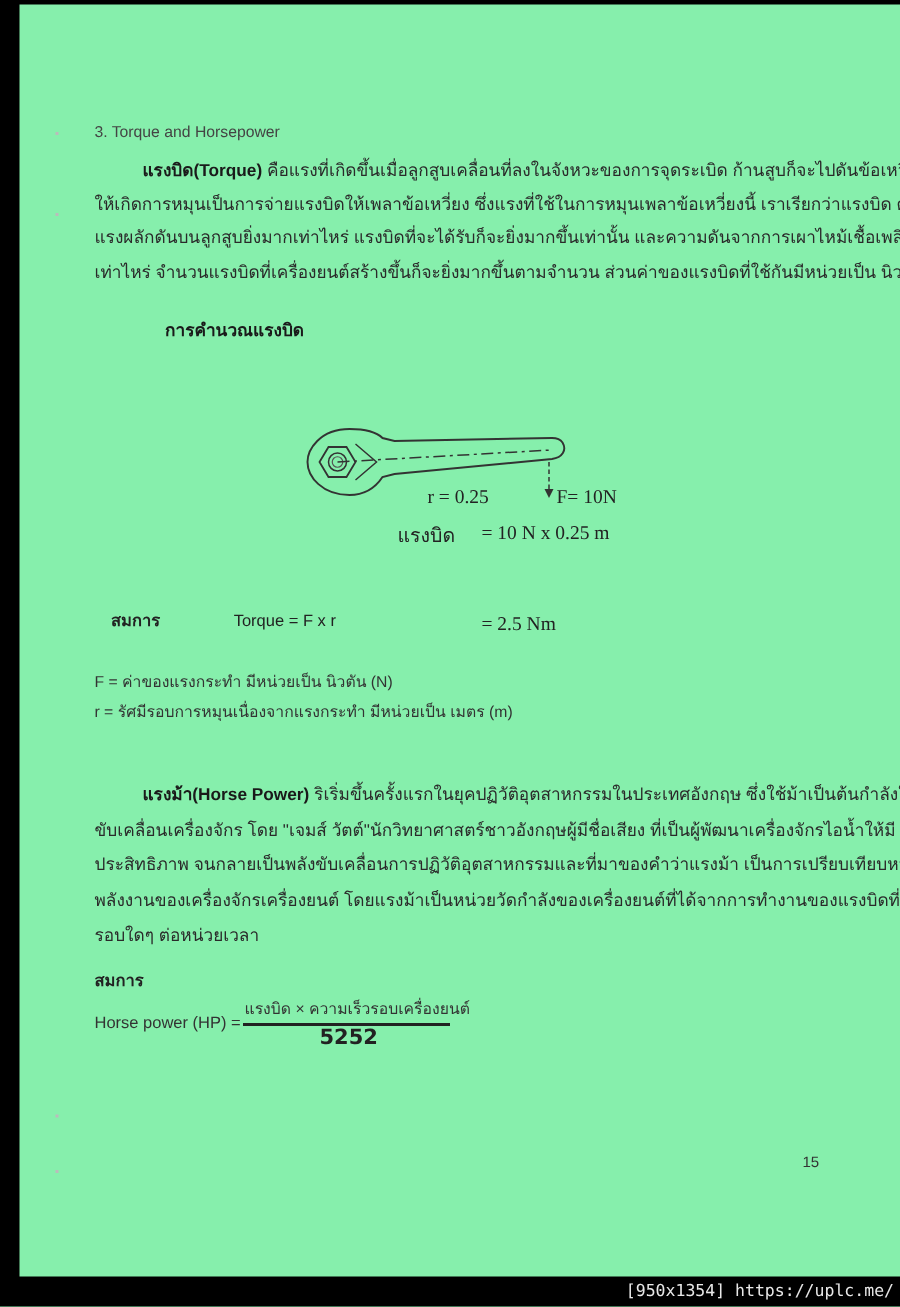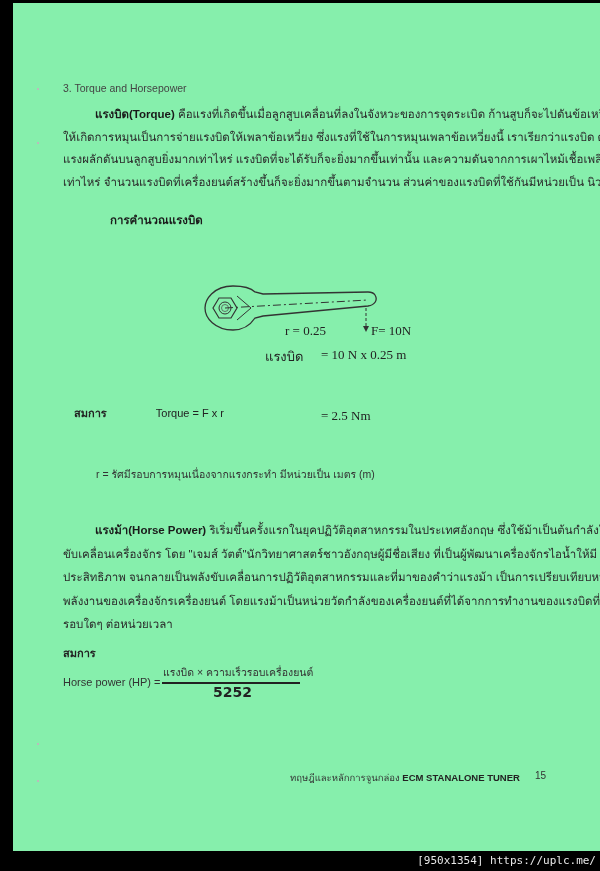--- a/index.html
+++ b/index.html
@@ -18,21 +18,21 @@
   .p1 { left: 50px; top: 100px; width: 520px; white-space: normal; }
   .p1 .line { display: block; white-space: nowrap; }
   .indent { display: inline-block; width: 32px; }
   .sub-heading { left: 50px; top: 208px; font-size: 11.5px; font-weight: bold; color: #1a1a1a; margin-left: 47px; }
   .def-line { left: 50px; top: 250px; font-size: 11px; color: #333; }
   .figure { left: 190px; top: 275px; width: 240px; height: 115px; }
   .fig-text { font-family: "Liberation Serif", "DejaVu Serif", serif; font-size: 13px; color: #222; position: absolute; white-space: nowrap; }
   .eq1 { left: 61px; top: 401px; font-size: 11px; font-weight: bold; color: #222; }
   .eq1 .eq-body { font-weight: normal; padding-left: 46px; }
   .var-f { left: 50px; top: 443px; font-size: 10.5px; color: #333; }
-  .var-r { left: 50px; top: 463px; font-size: 10.5px; color: #333; margin-left: 33px; }
+  .var-r { left: 50px; top: 463px; font-size: 10.5px; color: #333; }
   .p2 { left: 50px; top: 516px; font-size: 11.5px; color: #2a2a2a; line-height: 23.5px; }
   .p2 .line { display: block; white-space: nowrap; }
   .eq2-title { left: 50px; top: 641px; font-size: 11px; font-weight: bold; color: #222; }
   .hp-label { left: 50px; top: 673px; font-size: 11px; color: #333; }
   .frac-num { left: 150px; top: 661px; font-size: 10.5px; color: #333; text-align: center; }
   .frac-line { left: 149px; top: 679px; width: 138px; height: 1.5px; background: #222; }
   .frac-den { left: 200px; top: 681px; font-size: 14px; font-weight: bold; color: #222; font-family: "DejaVu Sans", sans-serif; }
   .footer-title { left: 277px; top: 767px; font-size: 9.5px; color: #333; }
   .footer-title .eng { font-weight: bold; color: #222; }
   .page-number { left: 522px; top: 767px; font-size: 10px; color: #333; text-align: center; }
@@ -81,33 +81,33 @@
     </svg>
     <span class="fig-text" style="left:82px;top:45px;">r = 0.25</span>
     <span class="fig-text" style="left:168px;top:45px;">F= 10N</span>
     <span class="fig-text" style="left:62px;top:68px;">แรงบิด</span>
     <span class="fig-text" style="left:118px;top:69px;">=  10 N x 0.25 m</span>
     <span class="fig-text" style="left:118px;top:94px;margin-top:36px;">=   2.5 Nm</span>
   </div>
 
   <div class="abs eq1"><span>สมการ</span><span class="eq-body"> Torque = F x r</span></div>
 
+  <div class="abs var-f">F = ค่าของแรงกระทำ มีหน่วยเป็น นิวตัน (N)</div>
   <div class="abs var-r">r = รัศมีรอบการหมุนเนื่องจากแรงกระทำ มีหน่วยเป็น เมตร (m)</div>
 
   <div class="abs para p2">
     <span class="line"><span class="indent"></span><b>แรงม้า(Horse Power)</b><span> ริเริ่มขึ้นครั้งแรกในยุคปฏิวัติอุตสาหกรรมในประเทศอังกฤษ ซึ่งใช้ม้าเป็นต้นกำลังในการ</span></span>
     <span class="line">ขับเคลื่อนเครื่องจักร โดย "เจมส์ วัตต์"นักวิทยาศาสตร์ชาวอังกฤษผู้มีชื่อเสียง ที่เป็นผู้พัฒนาเครื่องจักรไอน้ำให้มี</span>
     <span class="line">ประสิทธิภาพ จนกลายเป็นพลังขับเคลื่อนการปฏิวัติอุตสาหกรรมและที่มาของคำว่าแรงม้า เป็นการเปรียบเทียบหน่วย</span>
     <span class="line">พลังงานของเครื่องจักรเครื่องยนต์ โดยแรงม้าเป็นหน่วยวัดกำลังของเครื่องยนต์ที่ได้จากการทำงานของแรงบิดที่ความเร็ว</span>
     <span class="line">รอบใดๆ ต่อหน่วยเวลา</span>
   </div>
 
   <div class="abs eq2-title">สมการ</div>
   <div class="abs hp-label">Horse power (HP) =</div>
   <div class="abs frac-num">แรงบิด × ความเร็วรอบเครื่องยนต์</div>
   <div class="abs frac-line"></div>
   <div class="abs frac-den">5252</div>
 
-  <div class="abs footer-title"><span>ทฤษฎีและหลักการจูนกล่อง </span><span class="eng">ECM STANALONE TUNER</span></div>
   <div class="abs page-number">15</div>
 </div>
 
 <div class="watermark">[950x1354] https://uplc.me/</div>
 
 </body></html>

